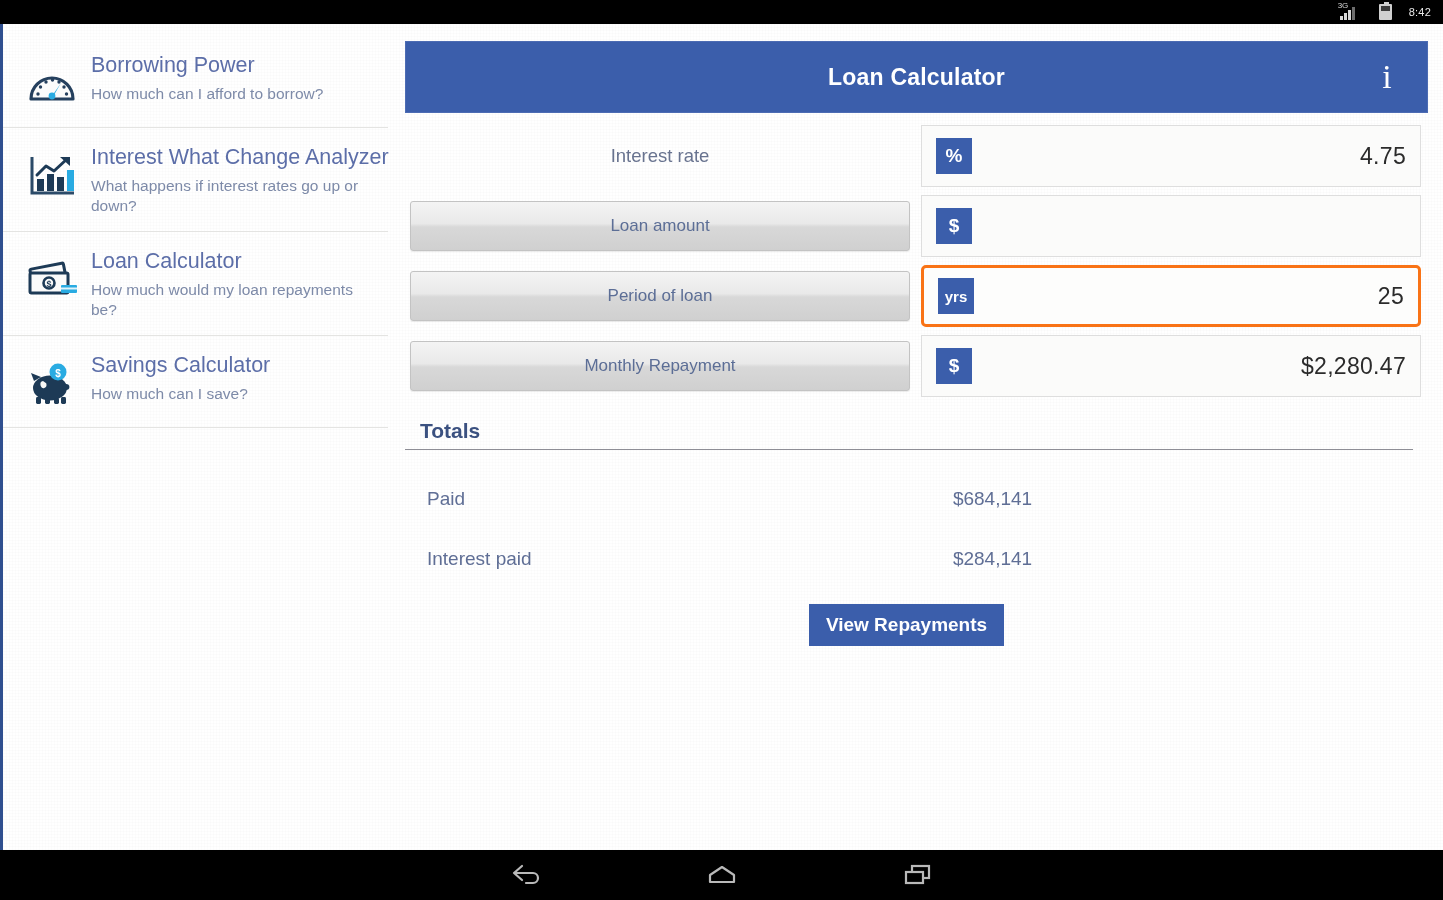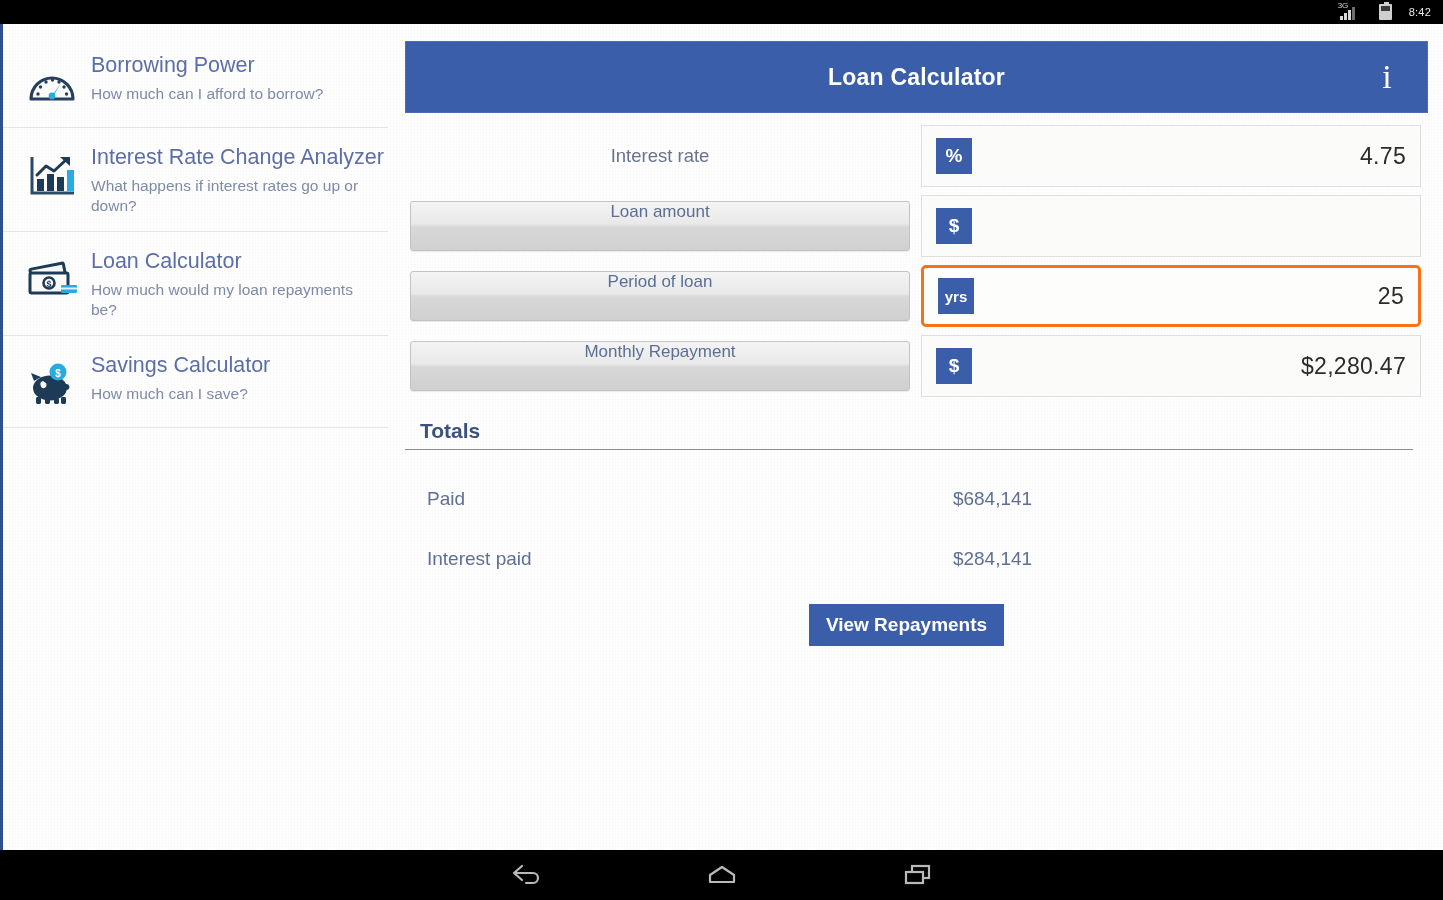--- a/index.html
+++ b/index.html
@@ -204,20 +204,21 @@
     color: #68738f;
   }
   .gbtn {
     width: 500px;
     height: 50px;
     border: 1px solid #c3c3c3;
     border-radius: 3px;
     background: linear-gradient(to bottom, #f4f4f4 0%, #e9e9e9 45%, #d8d8d8 52%, #d0d0d0 100%);
     box-shadow: 0 1px 1px rgba(0,0,0,0.08);
     display: flex;
+    align-items: center;
     justify-content: center;
     cursor: pointer;
   }
   .gbtn span {
     font-size: 17px;
     color: #5c6e96;
   }
 
   .row-right {
     flex: 1;
@@ -382,21 +383,21 @@
             <path d="M5 4 L5 40 L47 40" fill="none" stroke="#2b4a68" stroke-width="3"></path>
             <rect x="10" y="26" width="7" height="12" fill="#1d3a56"></rect>
             <rect x="20" y="21" width="7" height="17" fill="#1d3a56"></rect>
             <rect x="30" y="24" width="7" height="14" fill="#1d3a56"></rect>
             <rect x="40" y="17" width="7" height="21" fill="#29abe2"></rect>
             <path d="M10 22 L19 13 L27 18 L40 6" fill="none" stroke="#1d3a56" stroke-width="3" stroke-linejoin="round" stroke-linecap="round"></path>
             <path d="M33 4 L43 4 L43 13 Z" fill="#1d3a56"></path>
           </svg>
         </div>
         <div class="side-text">
-          <div class="side-title">Interest Rate Change Analyzer</div>
+          <div class="side-title">Interest What Change Analyzer</div>
           <div class="side-sub">What happens if interest rates go up or down?</div>
         </div>
       </div>
 
       <div class="side-item">
         <div class="side-icon">
           <svg width="54" height="40" viewBox="0 0 54 40">
             <rect x="6" y="6" width="34" height="17" rx="1.5" fill="#fafafa" stroke="#1d3a56" stroke-width="3" transform="rotate(-11 23 14)"></rect>
             <rect x="5" y="13" width="38" height="20" rx="1.5" fill="#fafafa" stroke="#1d3a56" stroke-width="3"></rect>
             <circle cx="24" cy="23" r="5.5" fill="none" stroke="#1d3a56" stroke-width="2.6"></circle>

